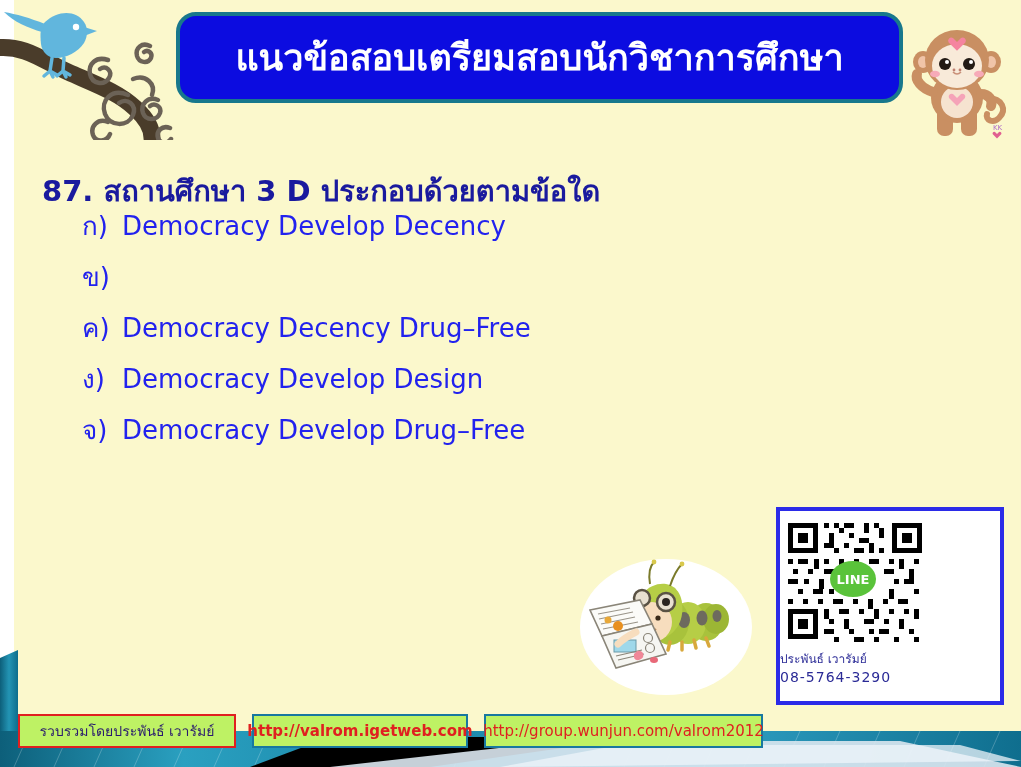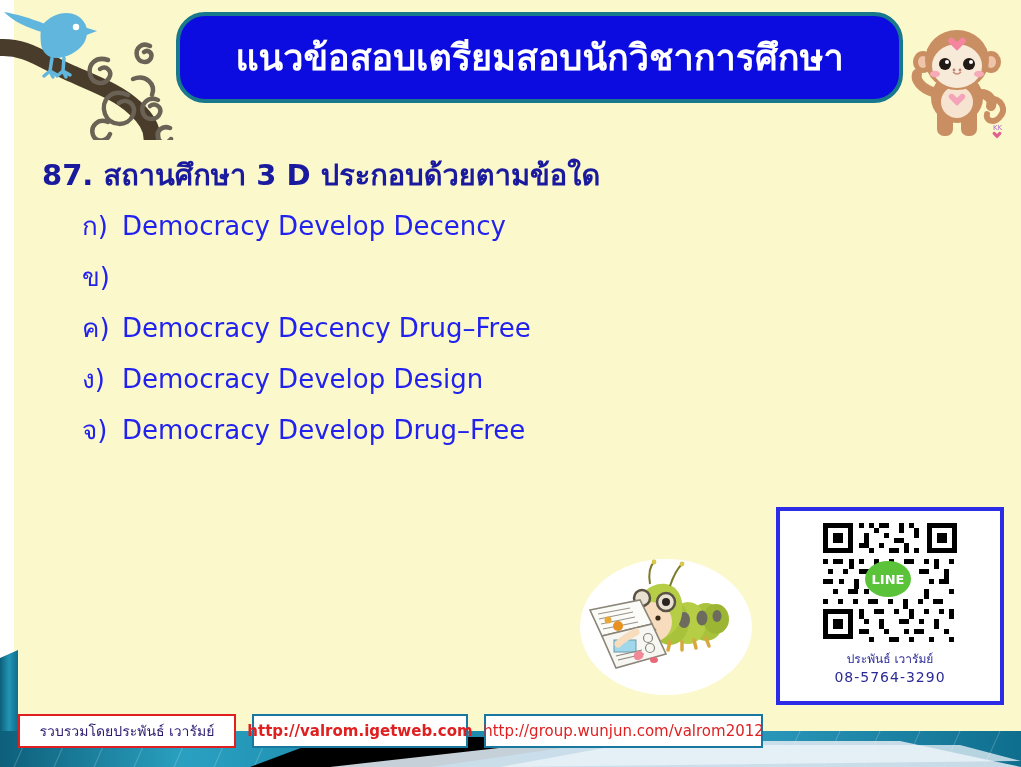--- a/index.html
+++ b/index.html
@@ -41,41 +41,41 @@
     z-index: 5;
   }
 
   
   .title-banner {
     position: absolute;
     left: 176px; top: 12px;
     width: 727px; height: 91px;
     background: #0c0ce0;
     border: 4px solid #18788c;
-    border-radius: 29px;
+    border-radius: 20px;
     box-sizing: border-box;
     display: flex;
     align-items: center;
     justify-content: center;
     z-index: 6;
   }
   .title-text {
     color: #ffffff;
     font-size: 36px;
     font-weight: bold;
     letter-spacing: 0px;
     line-height: 1;
     text-align: center;
     white-space: nowrap;
   }
 
   
   .question {
     position: absolute;
-    left: 42px; top: 152px;
+    left: 42px; top: 168px;
     color: #1a1a9e;
     font-size: 29px;
     font-weight: bold;
     white-space: nowrap;
     z-index: 4;
   }
 
   
   .options {
     position: absolute;
@@ -110,21 +110,21 @@
   .qr-card {
     position: absolute;
     left: 776px; top: 507px;
     width: 228px; height: 198px;
     background: #ffffff;
     border: 4px solid #2b2be8;
     box-sizing: border-box;
     z-index: 4;
     display: flex;
     flex-direction: column;
-    align-items: center;
+    align-items: flex-start;
   }
   .qr-img {
     margin-top: 6px;
     width: 150px;
     height: 132px;
     position: relative;
   }
   .qr-name {
     color: #2a2a96;
     font-size: 12px;
@@ -141,21 +141,21 @@
 
   
   .footer-row {
     position: absolute;
     left: 18px; top: 714px;
     display: flex;
     gap: 16px;
     z-index: 6;
   }
   .fbox {
-    background: #ffffff;
+    background: #bef264;
     box-sizing: border-box;
     height: 34px;
     display: flex;
     align-items: center;
     justify-content: center;
     padding: 0 10px;
     white-space: nowrap;
   }
   .fbox-1 {
     border: 2px solid #e02020;

